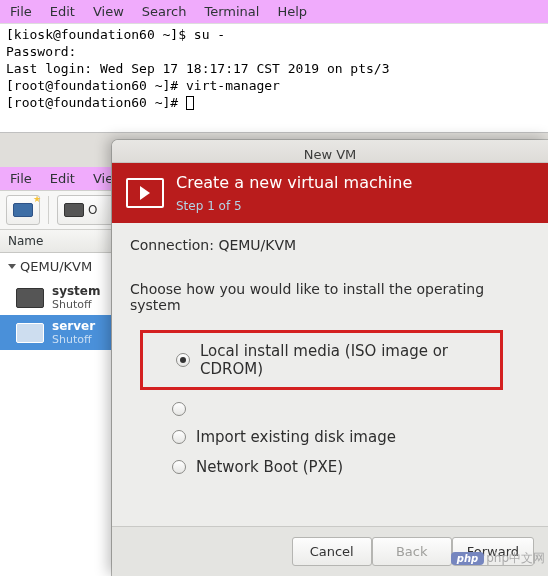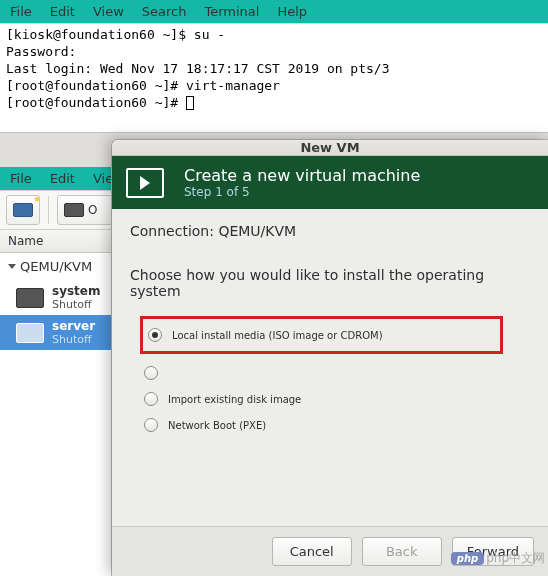--- a/index.html
+++ b/index.html
@@ -12,21 +12,21 @@
     overflow: hidden;
     position: relative;
     color: #333;
   }
   .terminal-menu, .vmm-menu {
     display: flex;
     gap: 18px;
     padding: 4px 10px;
     font-size: 13px;
     color: #2e3436;
-    background: #14b8a6;
+    background: #f0abfc;
   }
   .terminal-menu { border-bottom: 1px solid #ddd; }
   .terminal-body {
     font-family: "DejaVu Sans Mono", monospace;
     font-size: 13px;
     line-height: 17px;
     white-space: pre;
     padding: 2px 6px;
     color: #000;
     background: #fff;
@@ -141,62 +141,63 @@
     top: 140px;
     width: 436px;
     height: 436px;
     background: #ededeb;
     border-top-left-radius: 6px;
     box-shadow: -4px -2px 14px rgba(0,0,0,0.25), 0 0 0 1px #b8b8b5;
     display: flex;
     flex-direction: column;
   }
   .dlg-titlebar {
-    height: 16px;
+    height: 23px;
     display: flex; align-items: flex-end; justify-content: center;
-    font-weight: bold;
+    font-weight: normal;
     color: #3c3c3b;
     background: linear-gradient(#e8e7e4, #dedcd8);
     border-top-left-radius: 6px;
     border-bottom: 1px solid #c6c4c0;
   }
   .dlg-header {
-    background: #14532d;
+    background: #b91c1c;
     color: #fff;
     display: flex;
     align-items: center;
-    gap: 20px;
+    gap: 12px;
     padding: 10px 14px;
   }
   .dlg-header-icon {
     width: 38px; height: 30px;
     border: 2px solid #fff;
     border-radius: 2px;
     display: flex; align-items: center; justify-content: center;
     position: relative;
   }
   .dlg-header-icon .play-tri { border-left-color: #fff; border-left-width: 10px; border-top-width: 7px; border-bottom-width: 7px; }
   .dlg-header-text h2 { font-size: 16px; font-weight: normal; }
-  .dlg-header-text .step { font-size: 12px; color: #b3d4e6; margin-top: 0; }
+  .dlg-header-text .step { font-size: 12px; color: #b3d4e6; margin-top: 7px; }
   .dlg-body {
     padding: 14px 18px;
     flex: 1;
     font-size: 14px;
     color: #2e2e2e;
   }
   .conn-line { margin-bottom: 28px; }
   .conn-label { }
   .choose-label { margin-bottom: 20px; }
   .radio-group { padding-left: 10px; }
   .radio-row {
     display: flex;
     align-items: center;
     gap: 10px;
     padding: 6px 4px;
-    font-size: 10px;
+    font-size: 15px;
+    margin-left: 28px;
   }
   .highlight-box {
     border: 3px solid #d42020;
     padding: 3px 8px 3px 1px;
     margin: -3px 0 6px 0;
     width: 363px;
   }
   .radio {
     width: 14px; height: 14px;
     border-radius: 50%;
@@ -210,21 +211,20 @@
     width: 6px; height: 6px;
     border-radius: 50%;
     background: #333;
   }
   .dlg-footer {
     background: #e4e4e1;
     border-top: 1px solid #c9c9c6;
     padding: 10px 14px;
     display: flex;
     justify-content: flex-end;
-    gap: 10px;
     align-items: center;
   }
   .btn {
     min-width: 80px;
     padding: 6px 14px;
     background: linear-gradient(#fdfdfd, #ececea);
     border: 1px solid #b5b5b2;
     border-radius: 3px;
     font-size: 13px;
     text-align: center;
@@ -261,21 +261,21 @@
 <div class="terminal-menu">
   <span>File</span>
   <span>Edit</span>
   <span>View</span>
   <span>Search</span>
   <span>Terminal</span>
   <span>Help</span>
 </div>
 <div class="terminal-body"><span>[kiosk@foundation60 ~]$ su -</span>
 <span>Password:</span>
-<span>Last login: Wed Nov 17 18:17:17 CST 2019 on pts/3</span>
+<span>Last login: Wed Sep 17 18:17:17 CST 2019 on pts/3</span>
 <span>[root@foundation60 ~]# virt-manager</span>
 <span>[root@foundation60 ~]# </span><span class="cursor"></span></div>
 
 <div class="vmm-window">
   <div class="vmm-titlebar">
     <span>Vi    l M    hi    M</span>
     <span class="vmm-close">×</span>
   </div>
   <div class="vmm-menu">
     <span>File</span>

